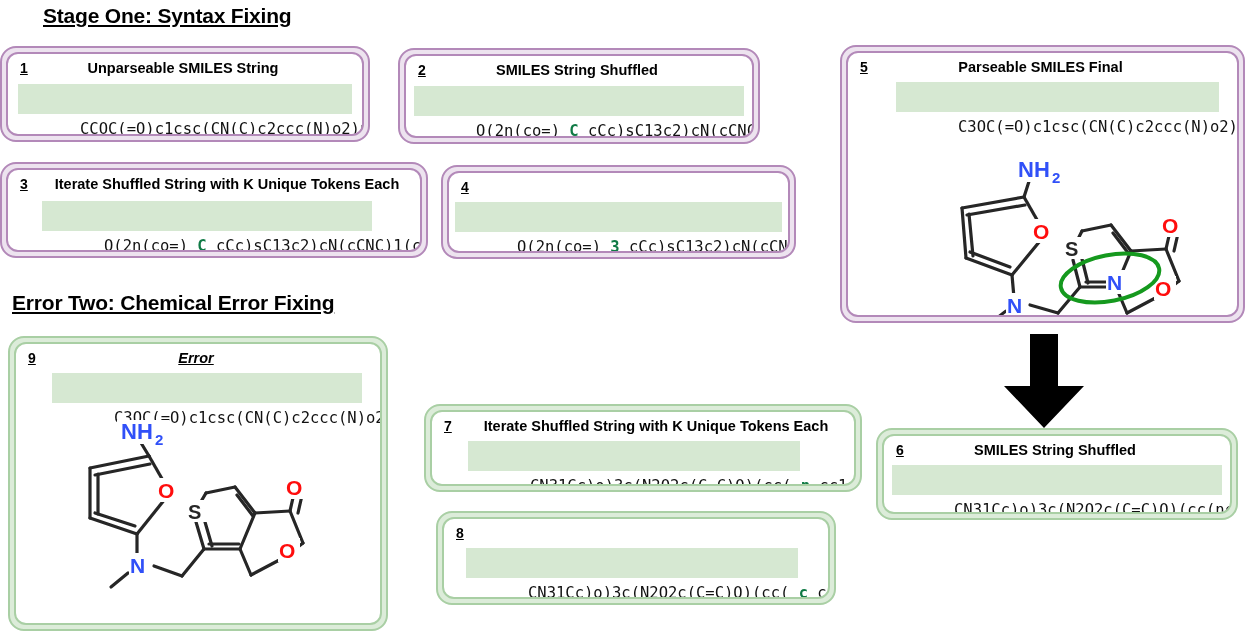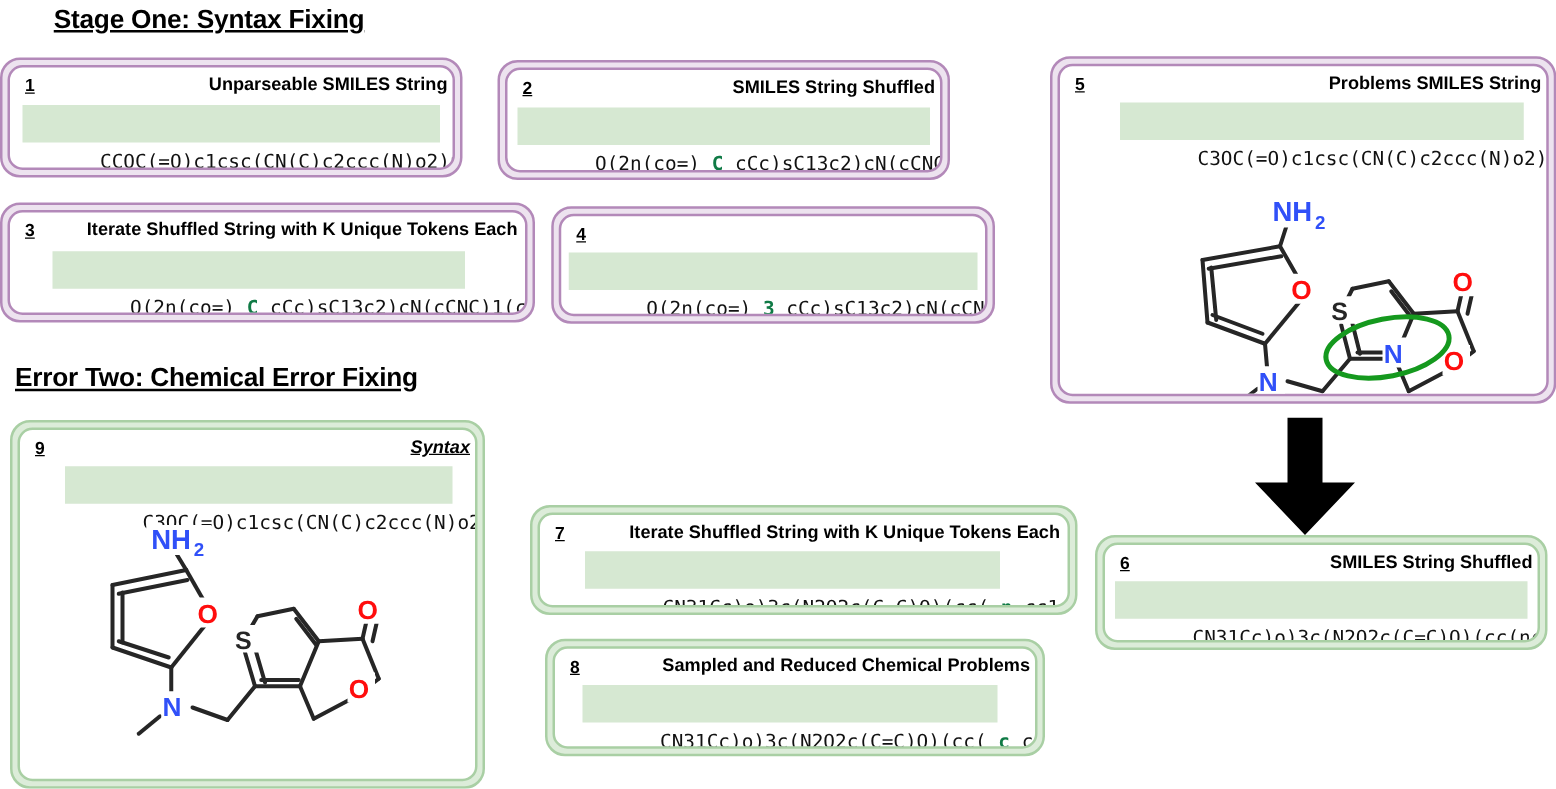--- a/index.html
+++ b/index.html
@@ -24,25 +24,25 @@
   .purple .outer{border-color:#b389b9;background:#ede3ef;}
   .purple .inner{border-color:#b389b9;}
   .green .outer{border-color:#a9cfa4;background:#dcecd9;}
   .green .inner{border-color:#a9cfa4;}
 
   .idx{
     position:absolute;left:12px;top:7px;font-size:14px;font-weight:bold;
     text-decoration:underline;line-height:1;
   }
   .cap{
-    position:absolute;left:0;right:4px;top:7px;text-align:right;
+    position:absolute;left:0;right:4px;top:7px;text-align:center;
     font-size:14.5px;font-weight:bold;line-height:1.1;
   }
   .cap.italic{font-style:italic;text-decoration:underline;}
-  .cap.leftish{text-align:right;left:32px;right:6px;}
+  .cap.leftish{text-align:center;left:32px;right:6px;}
 
   .smiles{
     position:absolute;background:#d6e8d2;
     font-family:"DejaVu Sans Mono","Liberation Mono",monospace;
     font-size:15.5px;line-height:30px;height:30px;white-space:pre;
     color:#111;box-sizing:border-box;
   }
   .smiles b{color:#0f7a45;font-weight:bold;}
 
   
@@ -93,21 +93,21 @@
     <div class="smiles" style="left:6px;top:29px;right:6px;padding:0 6px;">
       <span>O(2n(co=) </span><b>3</b><span> cCc)sC13c2)cN(cCNC)1(cO</span>
     </div>
   </div>
 </div>
 
 <div class="card purple" style="left:840px;top:45px;width:405px;height:278px;">
   <div class="outer"></div>
   <div class="inner">
     <div class="idx">5</div>
-    <div class="cap">Problems SMILES String</div>
+    <div class="cap">Parseable SMILES Final</div>
     <div class="smiles" style="left:48px;top:29px;right:18px;padding:0 6px;">
       <span>C3OC(=O)c1csc(CN(C)c2ccc(N)o2)n13</span><b></b><span></span>
     </div>
 
     <svg style="position:absolute;left:6px;top:62px;" width="385" height="200" viewBox="0 0 385 200">
       <g stroke="#262626" stroke-width="3.2" fill="none" stroke-linecap="round">
 
         <path d="M 108 93 L 112 143"></path>
         <path d="M 115 99 L 119 141"></path>
         <path d="M 112 143 L 158 160"></path>
@@ -178,21 +178,21 @@
     </svg>
   </div>
 </div>
 
 <div class="stage-title" style="left:12px;top:291px;">Error Two: Chemical Error Fixing</div>
 
 <div class="card green" style="left:8px;top:336px;width:380px;height:295px;">
   <div class="outer"></div>
   <div class="inner">
     <div class="idx">9</div>
-    <div class="cap italic">Syntax</div>
+    <div class="cap italic">Error</div>
     <div class="smiles" style="left:36px;top:29px;right:18px;padding:0 6px;">
       <span>C3OC(=O)c1csc(CN(C)c2ccc(N)o2)13</span><b></b><span></span>
     </div>
 
     <svg style="position:absolute;left:2px;top:62px;" width="368" height="215" viewBox="0 0 368 215">
       <g stroke="#262626" stroke-width="3.2" fill="none" stroke-linecap="round">
 
         <path d="M 72 62 L 72 112"></path>
         <path d="M 80 68 L 80 108"></path>
         <path d="M 72 112 L 119 128"></path>
@@ -265,21 +265,20 @@
     <div class="smiles" style="left:36px;top:29px;width:332px;padding:0 6px;">
       <span>CN31Cc)o)3c(N2O2c(C=C)O)(cc( </span><b>n</b><span> cc1s</span>
     </div>
   </div>
 </div>
 
 <div class="card green" style="left:436px;top:511px;width:400px;height:94px;">
   <div class="outer"></div>
   <div class="inner">
     <div class="idx">8</div>
-    <div class="cap">Sampled and Reduced Chemical Problems</div>
     <div class="smiles" style="left:22px;top:29px;width:332px;padding:0 6px;">
       <span>CN31Cc)o)3c(N2O2c(C=C)O)(cc( </span><b>c</b><span> cc1s</span>
     </div>
   </div>
 </div>
 
 <div class="card green" style="left:876px;top:428px;width:362px;height:92px;">
   <div class="outer"></div>
   <div class="inner">
     <div class="idx">6</div>

